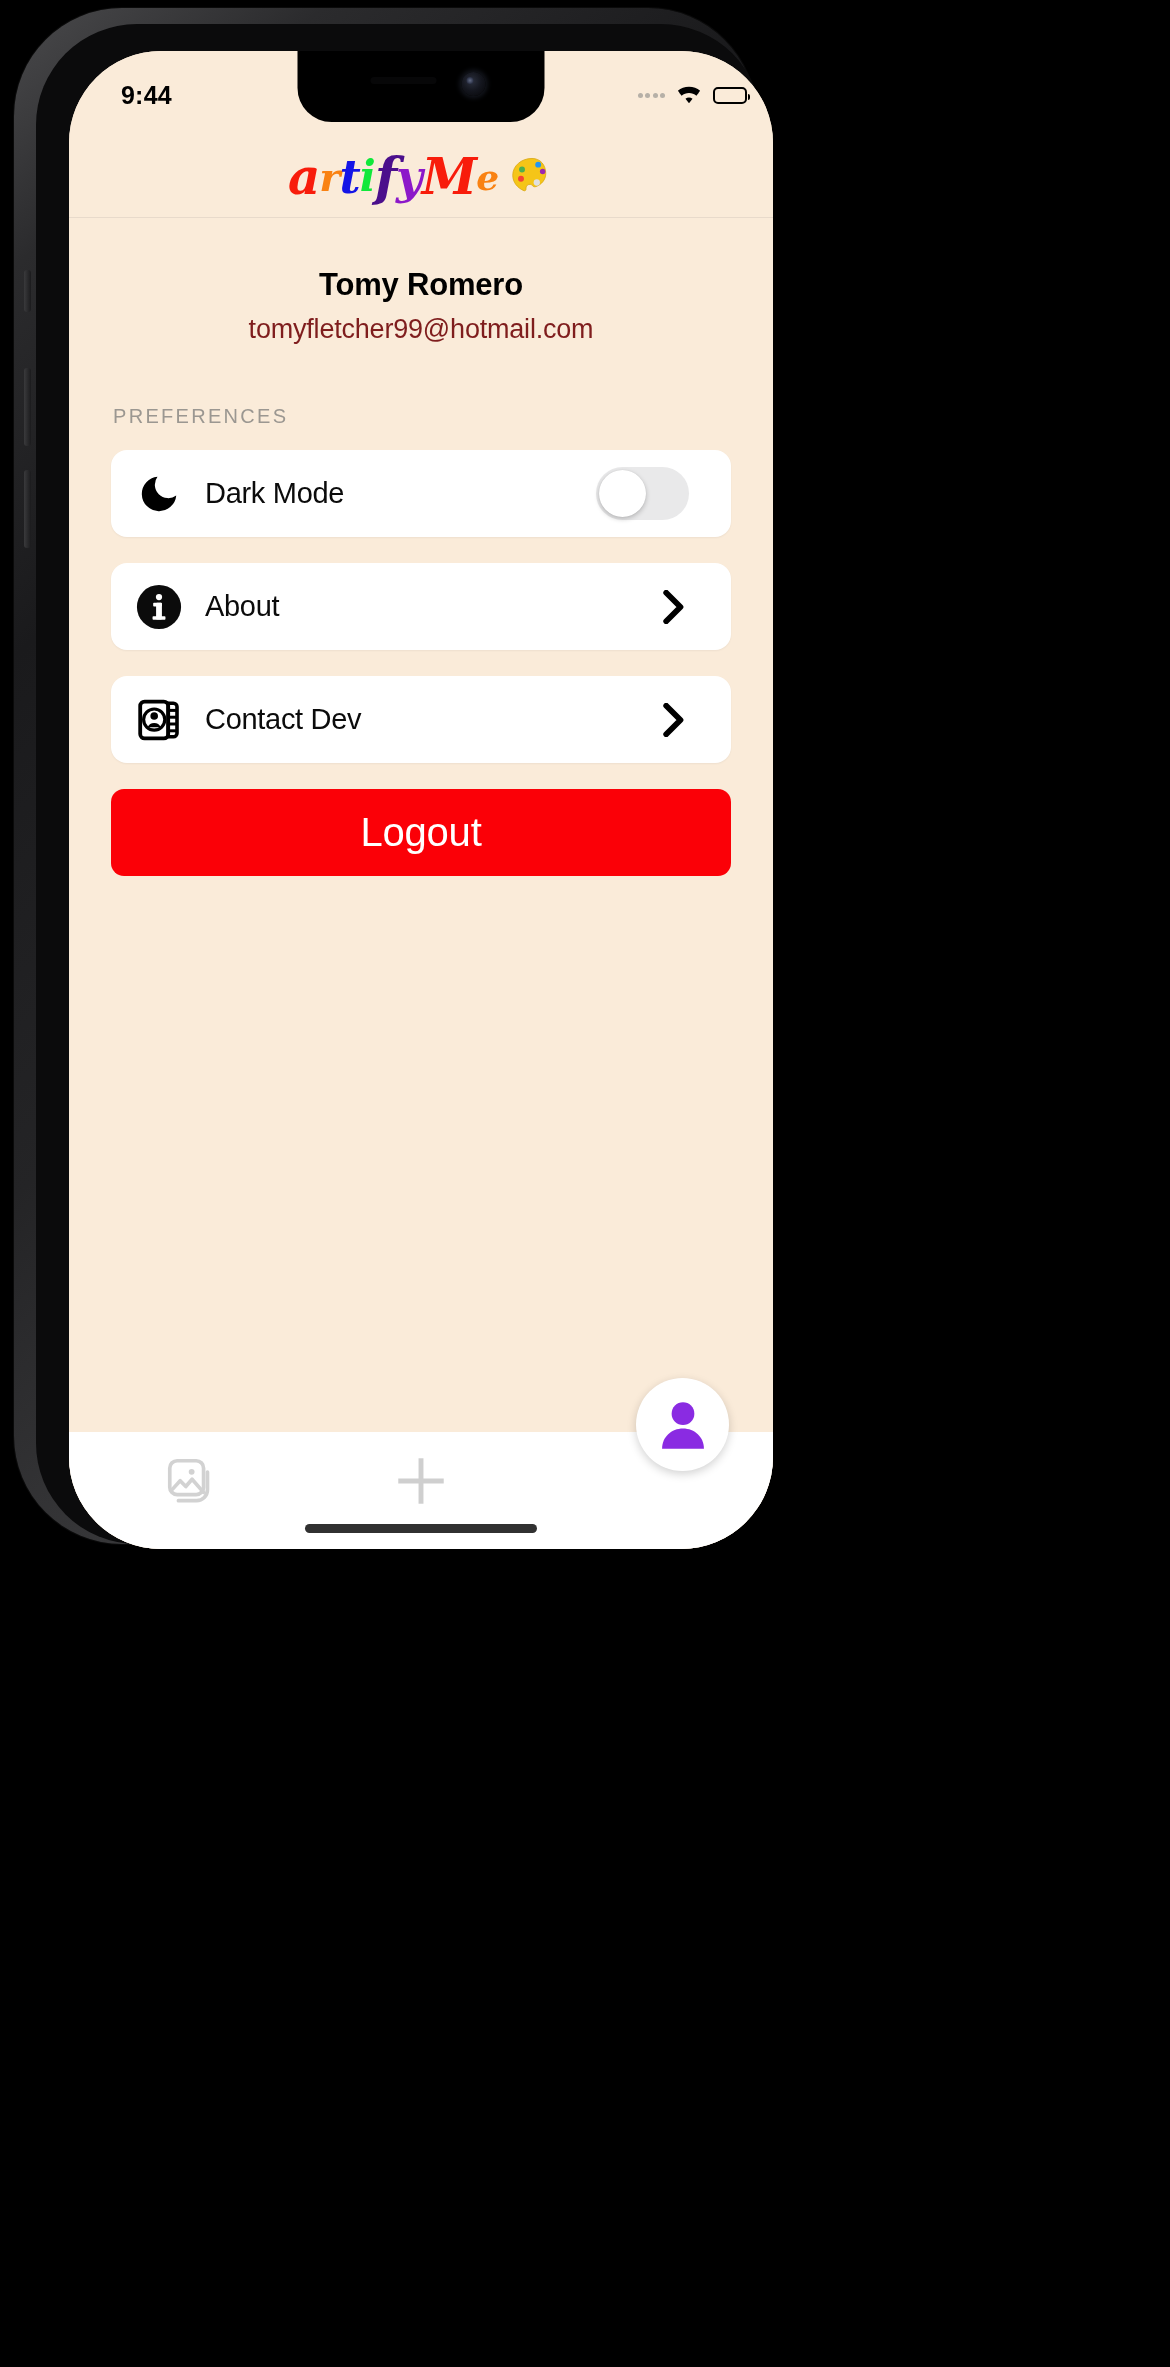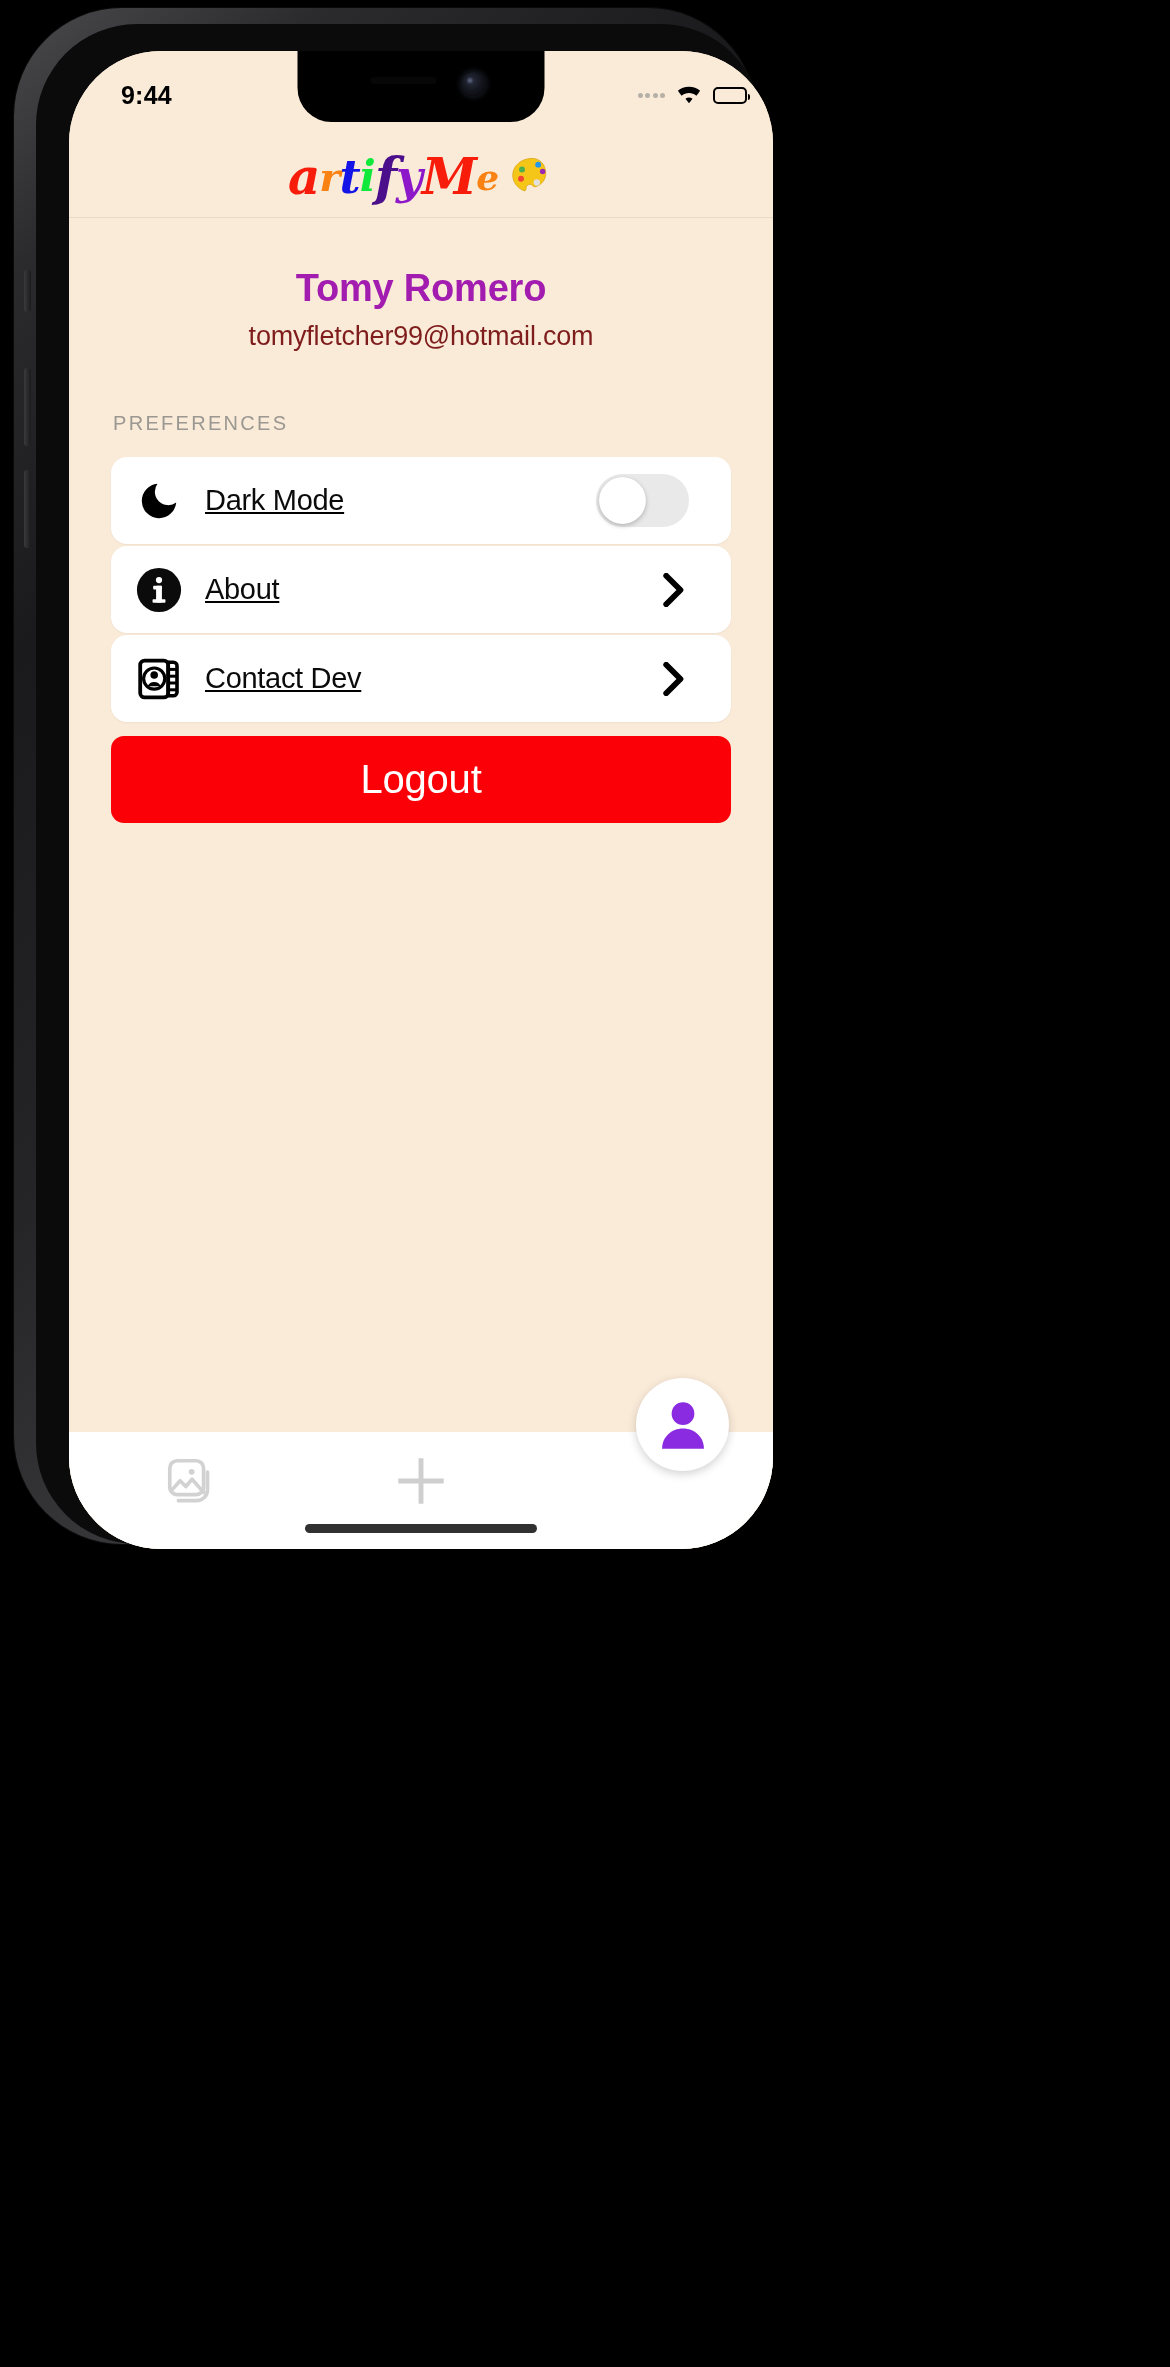--- a/index.html
+++ b/index.html
@@ -152,21 +152,21 @@
   .content {
     position: absolute;
     top: 168px; left: 0;
     width: 100%;
     bottom: 0;
     background: #FAEBD9;
   }
 
   .profile { padding-top: 48px; text-align: center; }
   .profile-name {
-    font-size: 38px; font-weight: 700; color: #a21caf;
+    font-size: 31px; font-weight: 700; color: #000000;
     letter-spacing: -.2px;
   }
   .profile-email {
     margin-top: 11px;
     font-size: 27px; font-weight: 400; color: #7f1d1d;
     letter-spacing: -.2px;
   }
 
   .section-label {
     margin: 60px 0 0 44px;
@@ -174,25 +174,24 @@
     color: #9B9791;
     letter-spacing: 2.3px;
   }
 
   .cards { margin: 22px 42px 0 42px; }
 
   .card {
     background: #FFFFFF;
     border-radius: 16px;
     height: 87px;
-    margin-bottom: 2px;
+    margin-bottom: 26px;
     display: flex; align-items: center;
     padding: 0 42px 0 22px;
     box-shadow: 0 1px 2px rgba(0,0,0,0.05);
-    text-decoration: underline;
   }
   .card-ico {
     width: 52px; height: 52px;
     display: flex; align-items: center; justify-content: center;
     flex: 0 0 52px;
   }
   .card-ico svg { display:block; }
   .card-label {
     margin-left: 20px;
     font-size: 29px; color: #0b0b0b;

